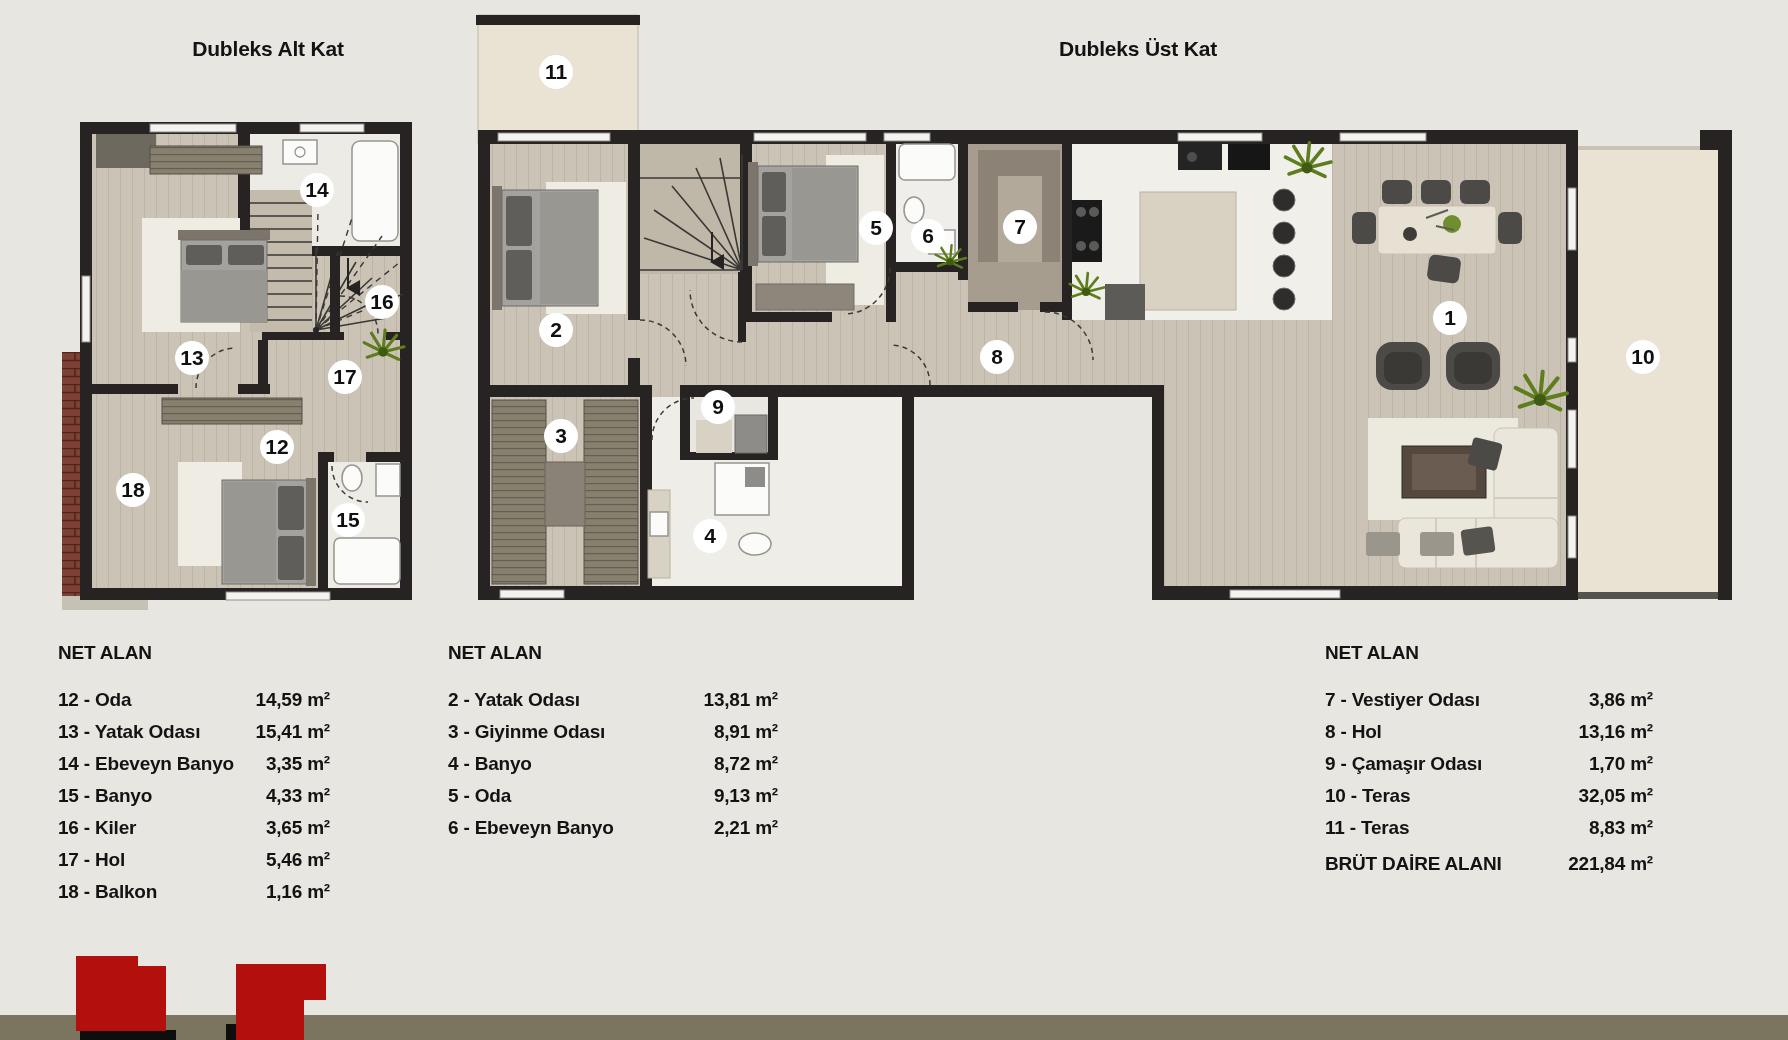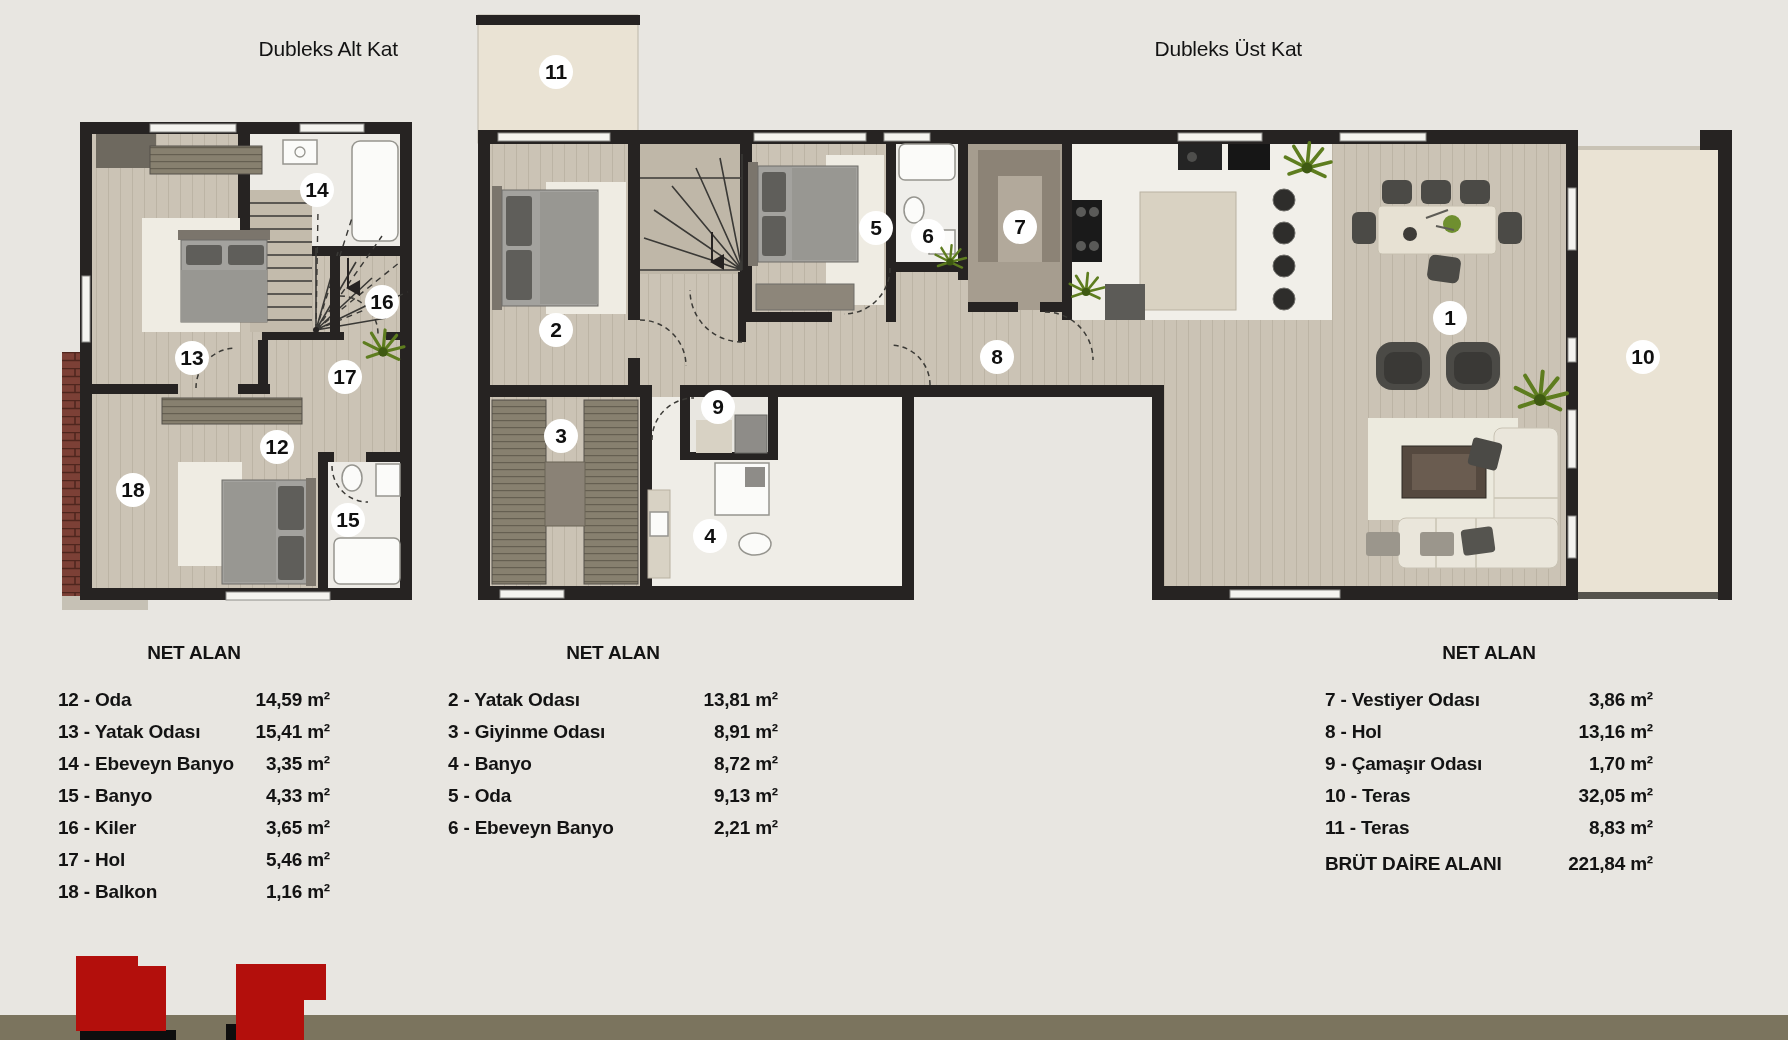--- a/index.html
+++ b/index.html
@@ -1,24 +1,24 @@
 <!DOCTYPE html>
 <html><head>
 <meta charset="utf-8">
 <style>
   html,body{margin:0;padding:0;background:#e8e6e1;}
   #canvas{position:relative;width:1788px;height:1040px;overflow:hidden;
           background:#e8e6e1;font-family:"Liberation Sans",sans-serif;}
   svg{position:absolute;left:0;top:0;}
-  .title{position:absolute;font-size:21px;font-weight:normal;color:#131313;
-         width:260px;text-align:right;letter-spacing:-0.2px;}
+  .title{position:absolute;font-size:21px;font-weight:bold;color:#131313;
+         width:260px;text-align:center;letter-spacing:-0.2px;}
   #title-left{left:138px;top:37px;}
-  #title-right{left:1042px;top:37px;}
+  #title-right{left:1008px;top:37px;}
   .legend{position:absolute;font-size:19px;font-weight:bold;color:#131313;letter-spacing:-0.2px;}
-  .legend .hdr{text-align:center;height:26px;margin-bottom:16px;}
+  .legend .hdr{text-align:left;height:26px;margin-bottom:16px;}
   .legend .row{display:flex;justify-content:space-between;height:32px;line-height:32px;white-space:nowrap;}
   .legend .row .val{text-align:left;}
   .legend .total{margin-top:4px;}
   #legend-lower{left:58px;top:642px;width:272px;}
   #legend-upper-1{left:448px;top:642px;width:330px;}
   #legend-upper-2{left:1325px;top:642px;width:328px;}
   .badge circle{fill:#ffffff;}
   .badge text{font-family:"Liberation Sans",sans-serif;font-weight:bold;font-size:21px;
               text-anchor:middle;fill:#101010;}
   .wall{fill:#262322;}

